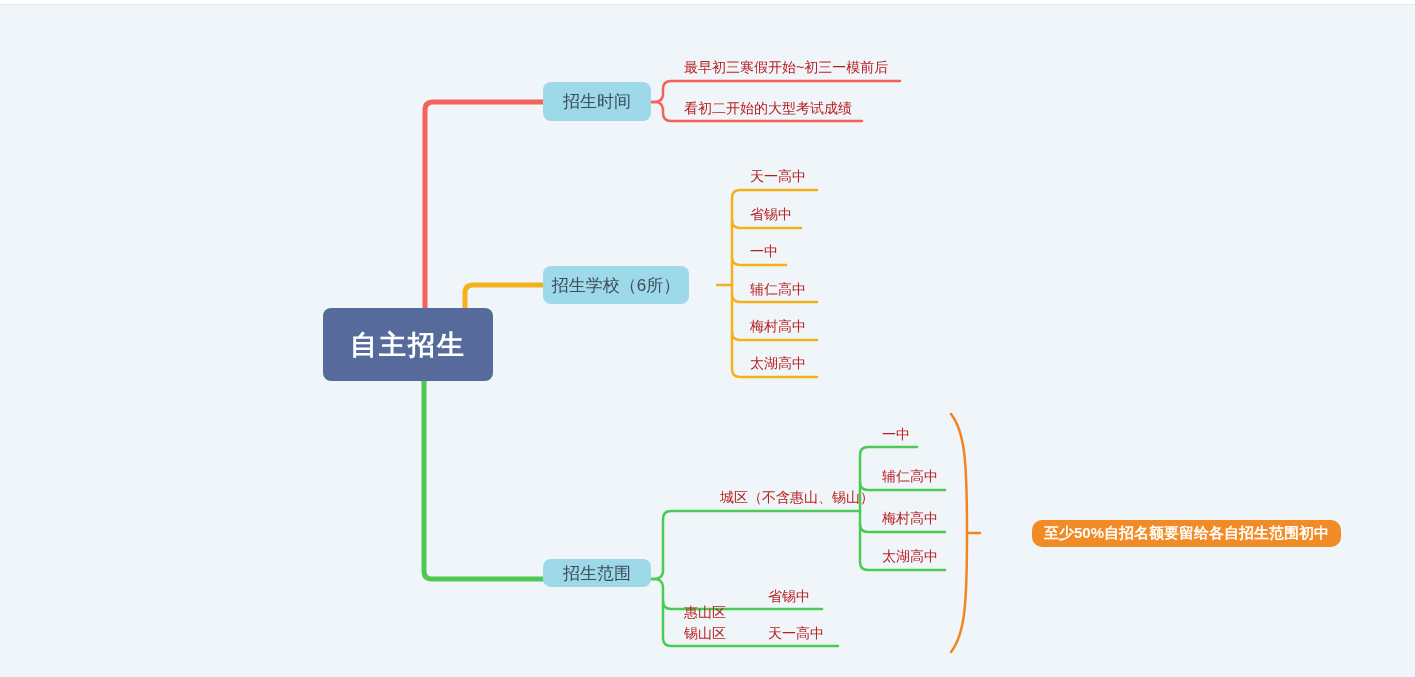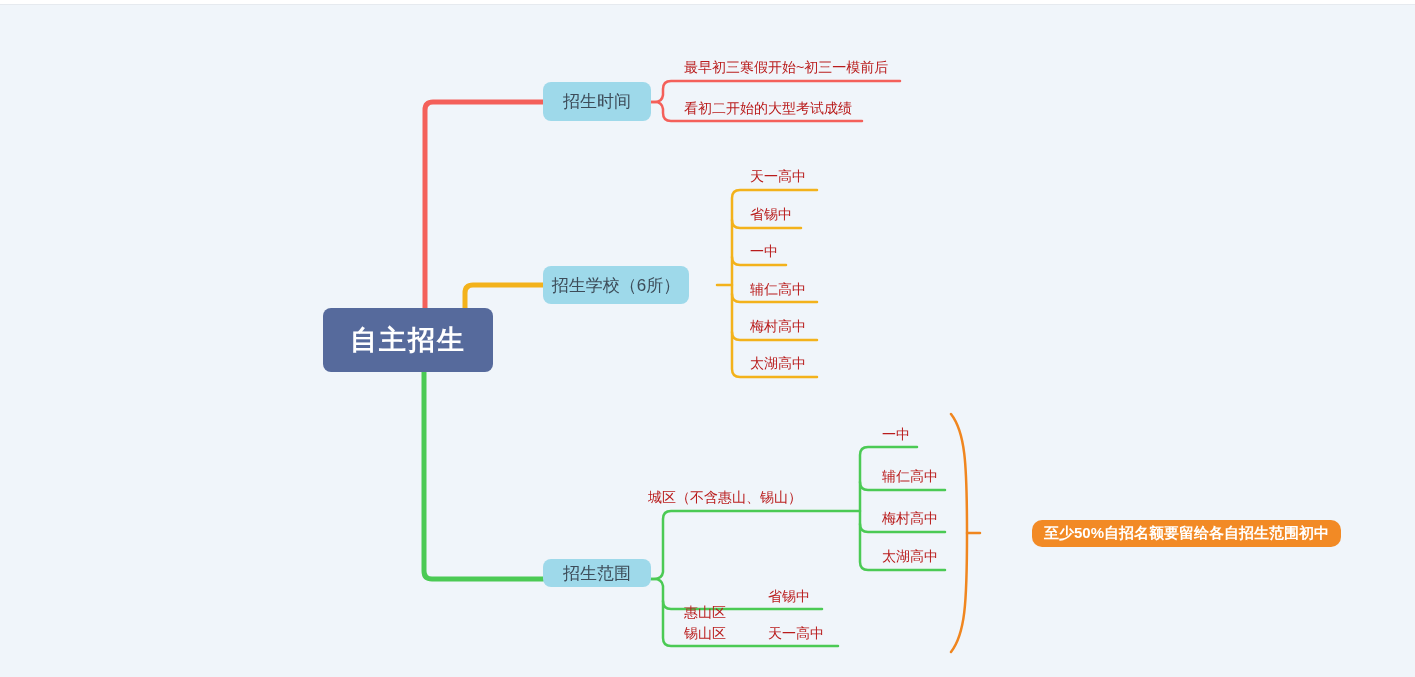--- a/index.html
+++ b/index.html
@@ -79,37 +79,37 @@
     <path d="M651,579 H654 Q662,579 663,586 V638 Q663,646 671,646 H838" stroke="#4bca54" stroke-width="2.5" stroke-linecap="round"></path>
     <path d="M663,601 Q663,609 671,609 H822" stroke="#4bca54" stroke-width="2.5" stroke-linecap="round"></path>
     <path d="M917,447 H868 Q860,447 860,455 V562 Q860,570 868,570 H945" stroke="#4bca54" stroke-width="2.5" stroke-linecap="round"></path>
     <path d="M860,482 Q860,490 868,490 H945" stroke="#4bca54" stroke-width="2.5" stroke-linecap="round"></path>
     <path d="M860,524 Q860,532 868,532 H945" stroke="#4bca54" stroke-width="2.5" stroke-linecap="round"></path>
 
     <path d="M951,414 C965,432 967,462 967,533 C967,604 965,634 951,652" stroke="#f0861f" stroke-width="2.5" stroke-linecap="round"></path>
     <path d="M967,533 H980" stroke="#f0861f" stroke-width="2.5" stroke-linecap="round"></path>
   </svg>
 
-  <div class="root-topic" style="left:323px;top:308px;width:170px;height:64px;">自主招生</div>
+  <div class="root-topic" style="left:323px;top:308px;width:170px;height:73px;">自主招生</div>
 
   <div class="topic" style="left:543px;top:82px;width:108px;height:39px;">招生时间</div>
   <div class="topic" style="left:543px;top:266px;width:146px;height:38px;">招生学校（6所）</div>
   <div class="topic" style="left:543px;top:559px;width:108px;height:28px;">招生范围</div>
 
   <div class="leaf" style="left:684px;top:57px;">最早初三寒假开始~初三一模前后</div>
   <div class="leaf" style="left:684px;top:98px;">看初二开始的大型考试成绩</div>
 
   <div class="leaf" style="left:750px;top:166px;">天一高中</div>
   <div class="leaf" style="left:750px;top:204px;">省锡中</div>
   <div class="leaf" style="left:750px;top:241px;">一中</div>
   <div class="leaf" style="left:750px;top:279px;">辅仁高中</div>
   <div class="leaf" style="left:750px;top:316px;">梅村高中</div>
   <div class="leaf" style="left:750px;top:353px;">太湖高中</div>
 
-  <div class="leaf" style="left:648px;top:487px;">城区（不含惠山、锡山）</div>
+  <div class="leaf" style="left:720px;top:487px;">城区（不含惠山、锡山）</div>
   <div class="leaf" style="left:882px;top:424px;">一中</div>
   <div class="leaf" style="left:882px;top:466px;">辅仁高中</div>
   <div class="leaf" style="left:882px;top:508px;">梅村高中</div>
   <div class="leaf" style="left:882px;top:546px;">太湖高中</div>
 
   <div class="leaf" style="left:684px;top:586px;margin-top:16px;">惠山区</div>
   <div class="leaf" style="left:768px;top:586px;">省锡中</div>
   <div class="leaf" style="left:684px;top:623px;">锡山区</div>
   <div class="leaf" style="left:768px;top:623px;">天一高中</div>
 

